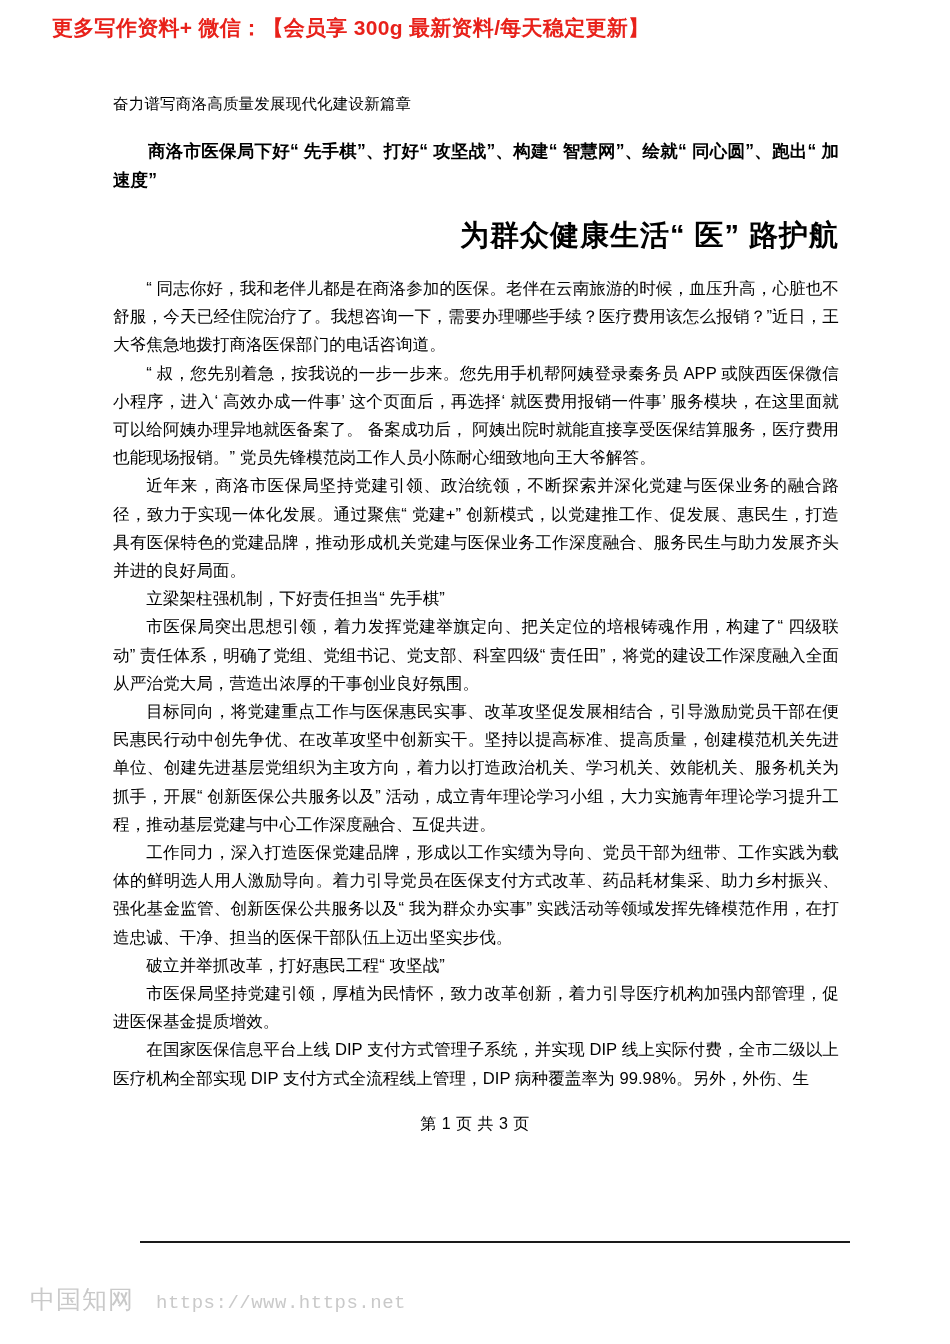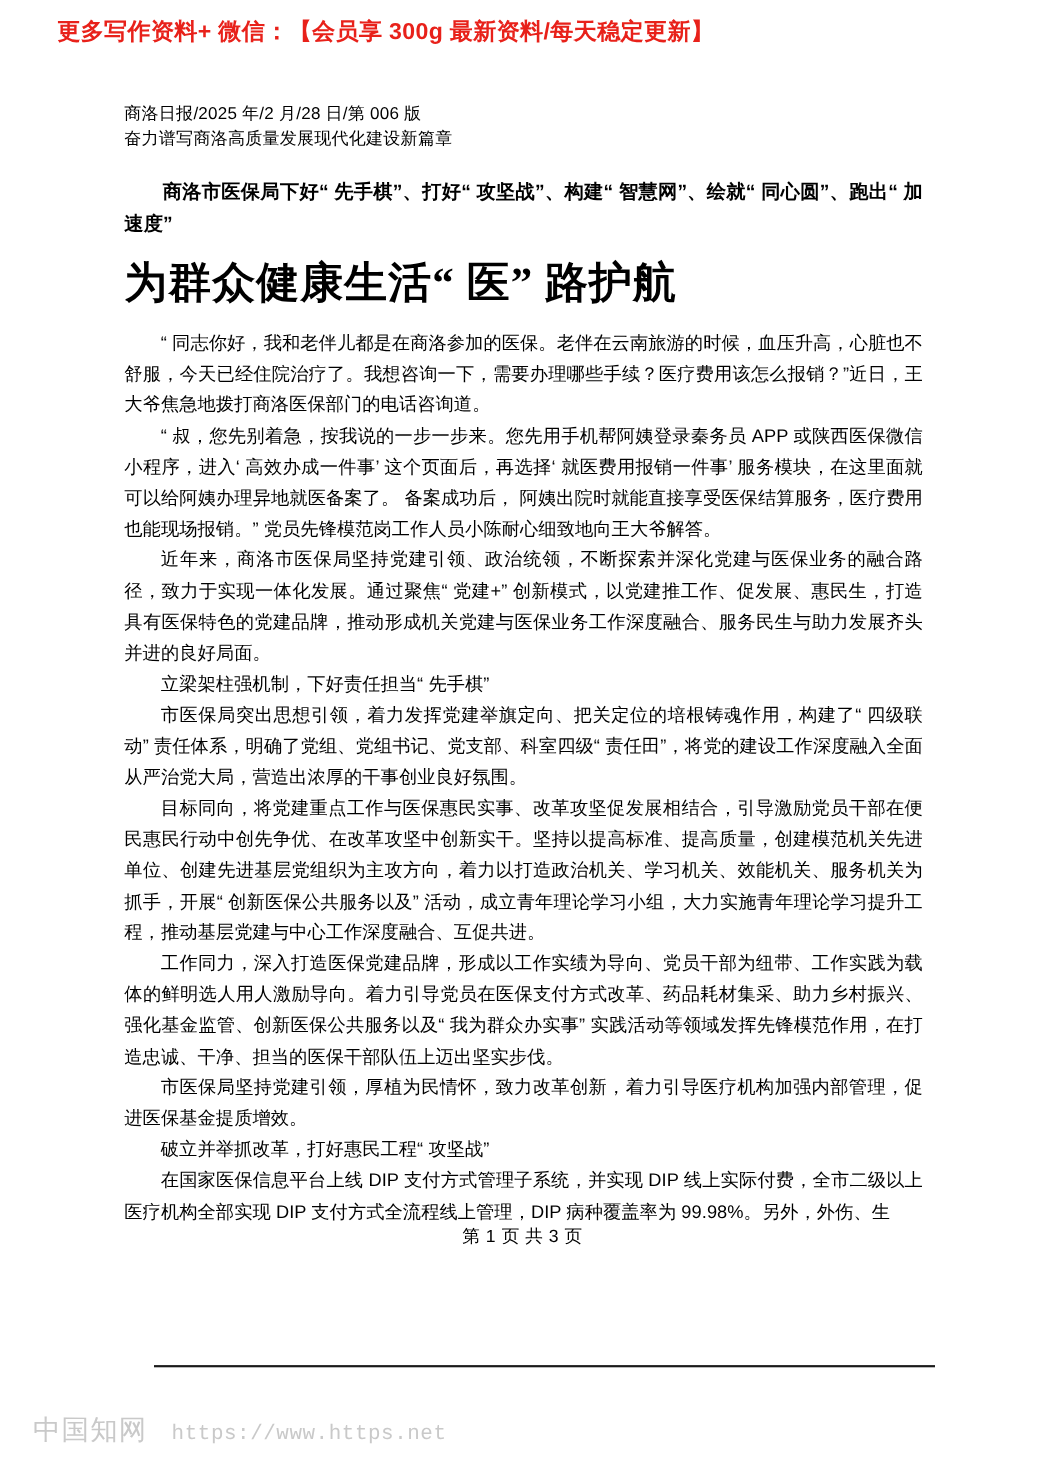--- a/index.html
+++ b/index.html
@@ -59,23 +59,23 @@
     font-size: 17.5px;
     font-weight: 700;
     line-height: 29px;
     text-align: justify;
     text-indent: 2em;
     letter-spacing: 0.1px;
   }
 
   .main-title {
     margin-top: 20px;
-    text-align: left;
-    font-family: Liberation Serif, serif;
-    font-size: 39px;
+    text-align: right;
+    font-family: Liberation Sans, sans-serif;
+    font-size: 29px;
     font-weight: 700;
     line-height: 40px;
     letter-spacing: 1px;
   }
 
   .byline {
     margin-top: 20px;
     text-align: center;
     font-family: "Liberation Sans", "DejaVu Sans", sans-serif;
     font-size: 18.5px;
@@ -146,38 +146,37 @@
 </style>
 </head>
 <body>
 
 <div class="page">
 
   <div class="ad-banner">更多写作资料+ 微信：【会员享 300g 最新资料/每天稳定更新】</div>
 
   <div class="content">
 
-    <div class="source-line">商洛日报/2025 年/2 月/28 日/第 006 版</div>
     <div class="source-line">奋力谱写商洛高质量发展现代化建设新篇章</div>
 
     <div class="kicker">商洛市医保局下好“ 先手棋”、打好“ 攻坚战”、构建“ 智慧网”、绘就“ 同心圆”、跑出“ 加速度”</div>
 
     <div class="main-title">为群众健康生活“ 医” 路护航</div>
 
 
     <div class="body-block">
       <p class="para">“ 同志你好，我和老伴儿都是在商洛参加的医保。老伴在云南旅游的时候，血压升高，心脏也不舒服，今天已经住院治疗了。我想咨询一下，需要办理哪些手续？医疗费用该怎么报销？”近日，王大爷焦急地拨打商洛医保部门的电话咨询道。</p>
       <p class="para">“ 叔，您先别着急，按我说的一步一步来。您先用手机帮阿姨登录秦务员 APP 或陕西医保微信小程序，进入‘ 高效办成一件事’ 这个页面后，再选择‘ 就医费用报销一件事’ 服务模块，在这里面就可以给阿姨办理异地就医备案了。 备案成功后， 阿姨出院时就能直接享受医保结算服务，医疗费用也能现场报销。” 党员先锋模范岗工作人员小陈耐心细致地向王大爷解答。</p>
       <p class="para">近年来，商洛市医保局坚持党建引领、政治统领，不断探索并深化党建与医保业务的融合路径，致力于实现一体化发展。通过聚焦“ 党建+” 创新模式，以党建推工作、促发展、惠民生，打造具有医保特色的党建品牌，推动形成机关党建与医保业务工作深度融合、服务民生与助力发展齐头并进的良好局面。</p>
       <p class="para">立梁架柱强机制，下好责任担当“ 先手棋”</p>
       <p class="para">市医保局突出思想引领，着力发挥党建举旗定向、把关定位的培根铸魂作用，构建了“ 四级联动” 责任体系，明确了党组、党组书记、党支部、科室四级“ 责任田”，将党的建设工作深度融入全面从严治党大局，营造出浓厚的干事创业良好氛围。</p>
       <p class="para">目标同向，将党建重点工作与医保惠民实事、改革攻坚促发展相结合，引导激励党员干部在便民惠民行动中创先争优、在改革攻坚中创新实干。坚持以提高标准、提高质量，创建模范机关先进单位、创建先进基层党组织为主攻方向，着力以打造政治机关、学习机关、效能机关、服务机关为抓手，开展“ 创新医保公共服务以及” 活动，成立青年理论学习小组，大力实施青年理论学习提升工程，推动基层党建与中心工作深度融合、互促共进。</p>
       <p class="para">工作同力，深入打造医保党建品牌，形成以工作实绩为导向、党员干部为纽带、工作实践为载体的鲜明选人用人激励导向。着力引导党员在医保支付方式改革、药品耗材集采、助力乡村振兴、强化基金监管、创新医保公共服务以及“ 我为群众办实事” 实践活动等领域发挥先锋模范作用，在打造忠诚、干净、担当的医保干部队伍上迈出坚实步伐。</p>
+      <p class="para">破立并举抓改革，打好惠民工程“ 攻坚战”</p>
       <p class="para">市医保局坚持党建引领，厚植为民情怀，致力改革创新，着力引导医疗机构加强内部管理，促进医保基金提质增效。</p>
-      <p class="para">破立并举抓改革，打好惠民工程“ 攻坚战”</p>
       <p class="para">在国家医保信息平台上线 DIP 支付方式管理子系统，并实现 DIP 线上实际付费，全市二级以上医疗机构全部实现 DIP 支付方式全流程线上管理，DIP 病种覆盖率为 99.98%。另外，外伤、生</p>
     </div>
 
   </div>
 
   <div class="page-number">第 1 页 共 3 页</div>
 
   <div class="bottom-rule"></div>
 
   <div class="cnki-mark">

